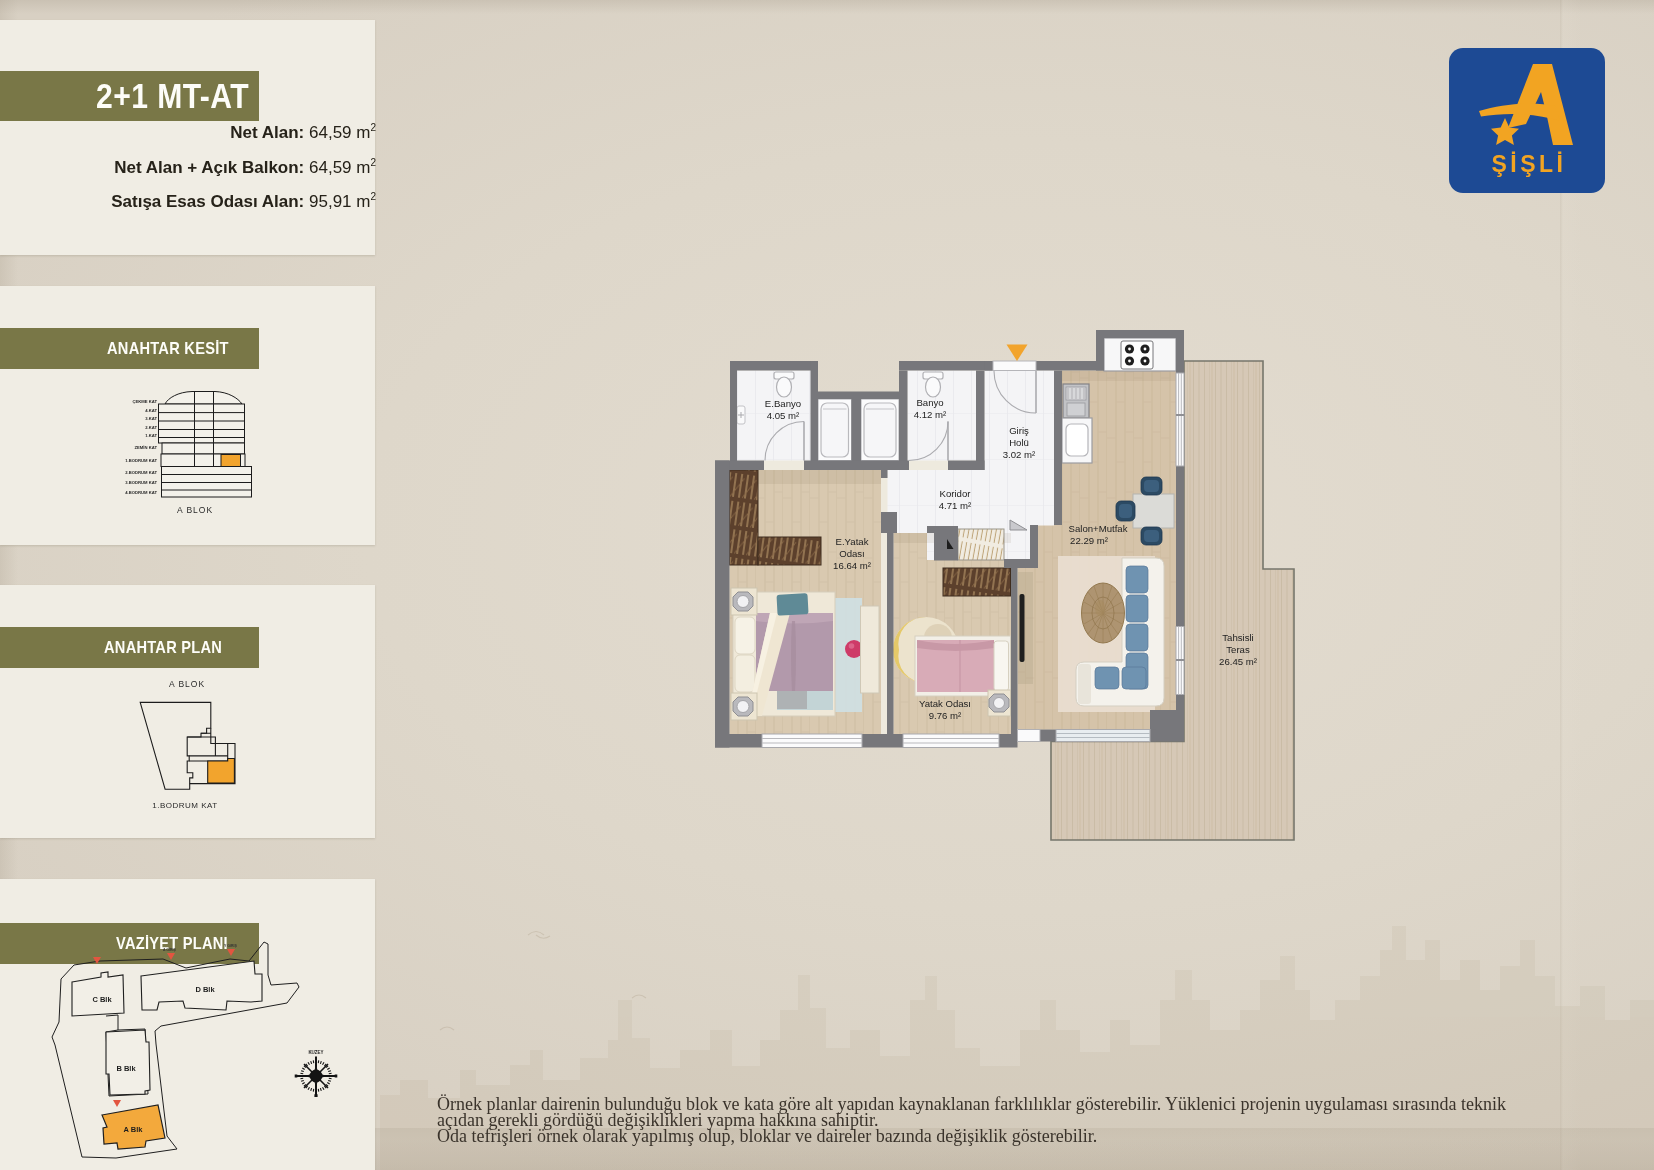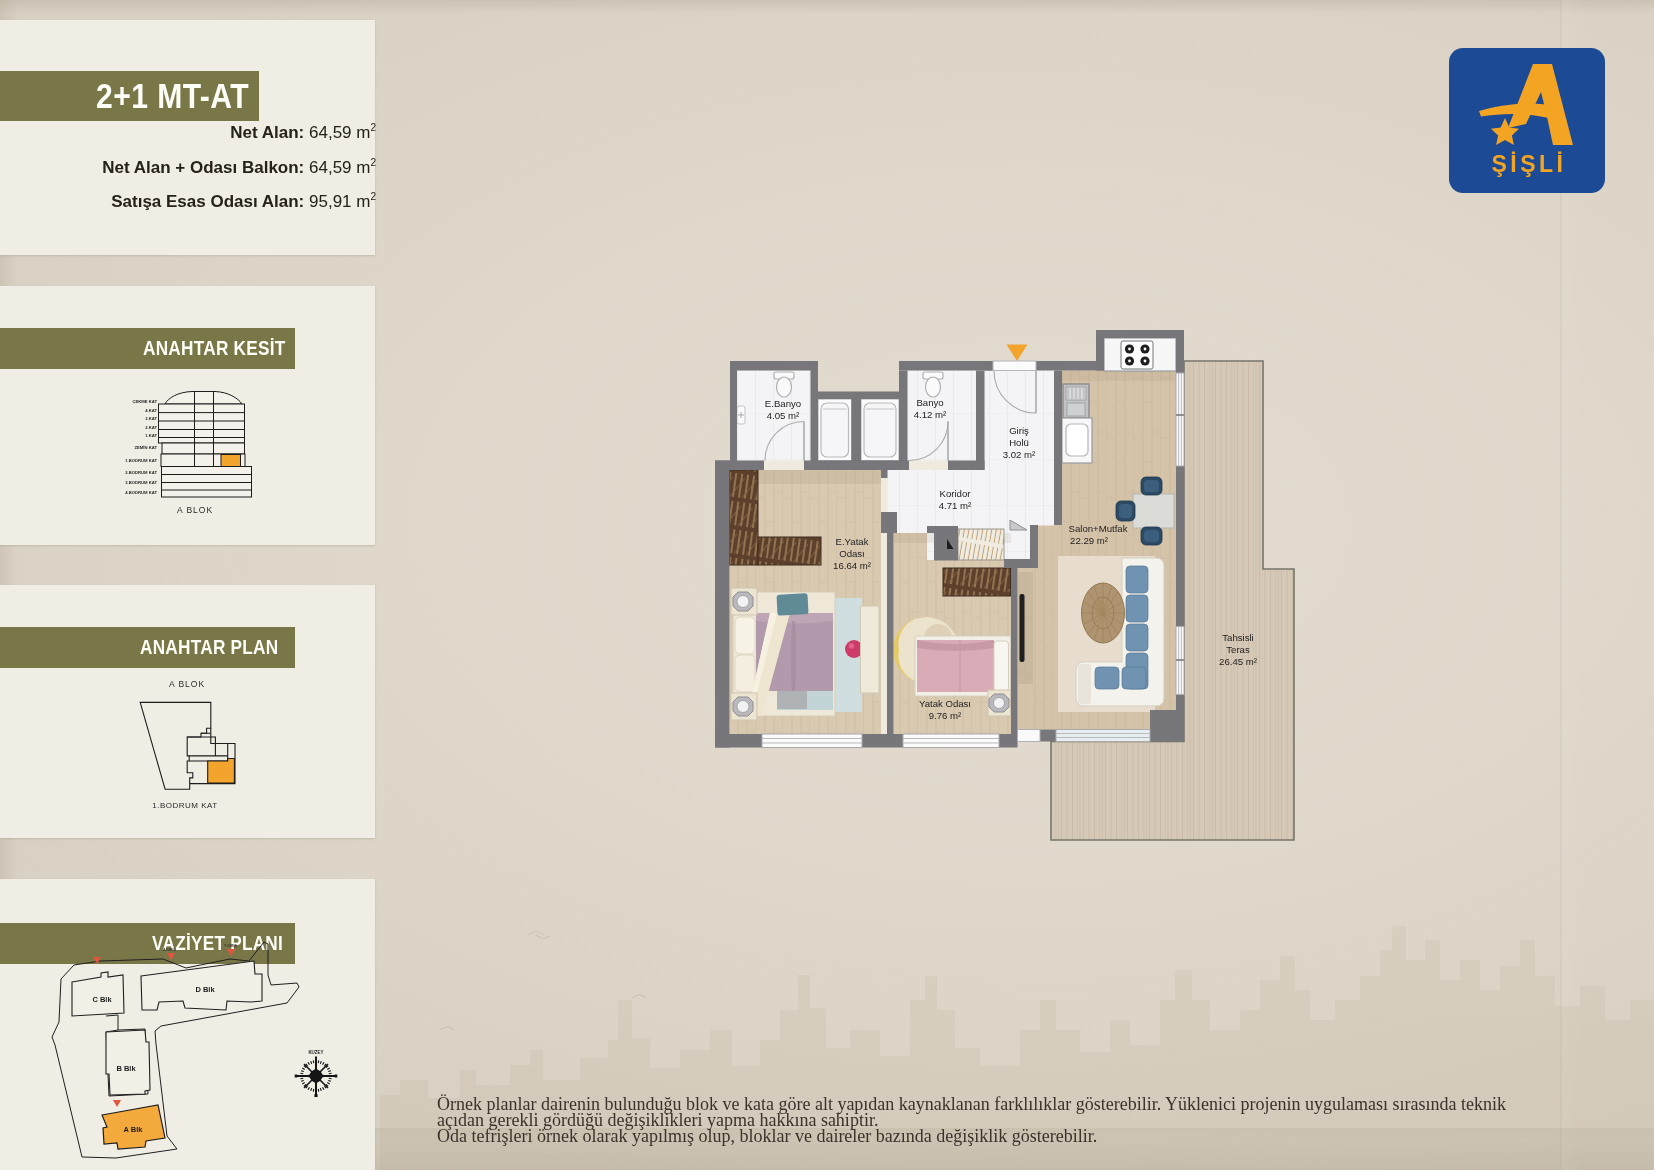--- a/index.html
+++ b/index.html
@@ -10,21 +10,21 @@
     background:
       linear-gradient(180deg, rgba(176,166,150,.35) 0px, rgba(176,166,150,0) 14px),
       linear-gradient(0deg, rgba(170,158,140,.30) 0px, rgba(170,158,140,0) 30px),
       linear-gradient(90deg, rgba(170,160,142,.25) 0px, rgba(170,160,142,0) 18px),
       radial-gradient(1200px 700px at 62% 45%, #e3dcd0 0%, #ded7ca 55%, #d8d0c3 100%);
   }
   .panel{position:absolute;left:0;width:375px;background:#f0ede4;box-shadow:0 1px 2px rgba(120,110,90,.25);}
   .badge{position:absolute;left:0;width:259px;background:#797747;color:#fdfdf8;
          display:flex;align-items:center;margin-top:24px;}
   .badge span{display:block;transform-origin:0 50%;transform:scaleX(.86);white-space:nowrap;}
-  .btitle{font-size:20px;font-weight:bold;letter-spacing:.3px;padding-left:36px;}
+  .btitle{font-size:17px;font-weight:bold;letter-spacing:.3px;}
 </style>
 </head>
 <body>
 
 <div style="position:absolute;left:1560px;top:0;width:94px;height:1170px;background:linear-gradient(90deg,rgba(150,138,118,.12) 0,rgba(230,224,212,.18) 3px,rgba(214,207,193,0) 22px);"></div>
 
 <div style="position:absolute;left:0;top:1128px;width:1654px;height:42px;background:linear-gradient(180deg,rgba(167,156,138,.22),rgba(167,156,138,.05));"></div>
 
 <svg style="position:absolute;left:380px;top:880px;" width="1274" height="290" viewBox="0 0 1274 290">
   <g fill="#b9aa90" opacity="0.155">
@@ -39,21 +39,21 @@
 </svg>
 
 <div class="panel" style="top:20px;height:235px;"></div>
 
 <div class="badge" style="top:47px;height:50px;">
     <span style="font-size:35px;font-weight:bold;letter-spacing:.5px;margin-left:96px;">2+1 MT-AT</span>
   </div>
 
 <div style="position:absolute;left:0px;top:113px;width:376px;text-align:right;color:#262219;font-size:17px;line-height:30px;">
   <div><b>Net Alan:</b> 64,59 m<sup style="font-size:10px">2</sup></div>
-  <div><b>Net Alan + Odası Balkon:</b> 64,59 m<sup style="font-size:10px">2</sup></div>
+  <div><b>Net Alan + Açık Balkon:</b> 64,59 m<sup style="font-size:10px">2</sup></div>
   <div><b>Satışa Esas Odası Alan:</b> 95,91 m<sup style="font-size:10px">2</sup></div>
 </div>
 
 <div class="panel" style="top:286px;height:259px;"></div>
 
 <div class="badge btitle" style="top:304px;height:41px;">
     <span style="margin-left:107px;">ANAHTAR KESİT</span>
   </div>
 
 <svg style="position:absolute;left:100px;top:385px;" width="170" height="135" viewBox="100 385 170 135">

